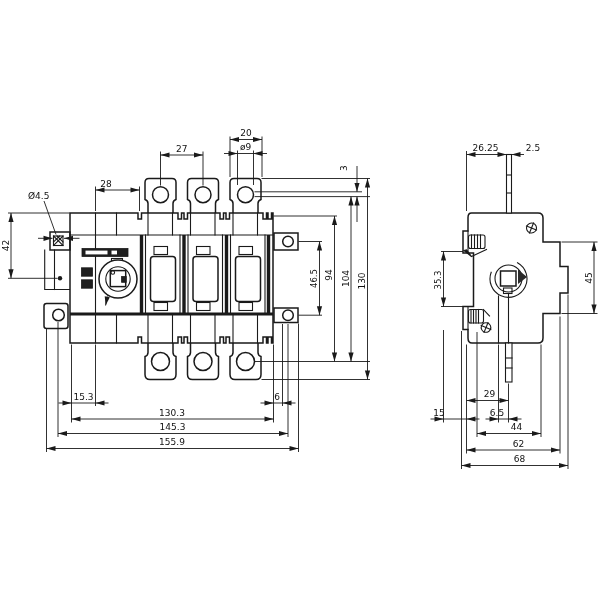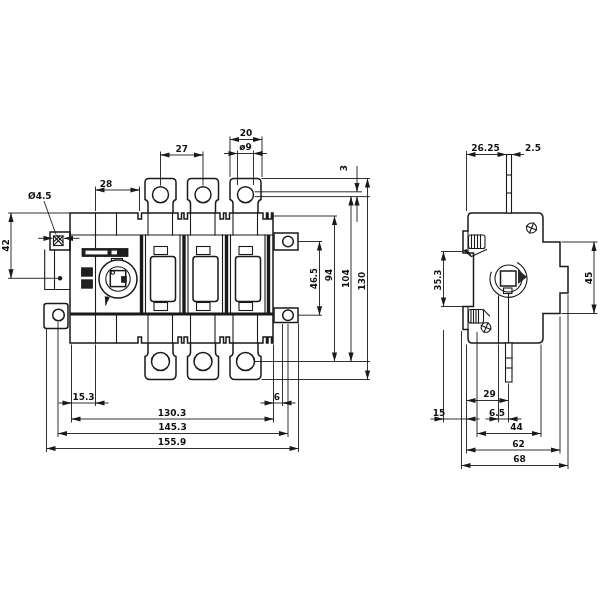--- a/index.html
+++ b/index.html
@@ -1,16 +1,16 @@
 <!DOCTYPE html>
 <html><head>
 <meta charset="utf-8">
 <style>
   html,body{margin:0;padding:0;background:#fff;}
-  .canvas{width:600px;height:600px;background:#ffffff;position:relative;overflow:hidden;font-weight:bold;}
+  .canvas{width:600px;height:600px;background:#ffffff;position:relative;overflow:hidden;}
   svg{display:block;}
   .ln{stroke:#1a1a1a;stroke-width:1.1;fill:none;stroke-linecap:square;stroke-linejoin:miter;}
   .lnm{stroke:#1a1a1a;stroke-width:1.5;fill:none;}
   .bar{stroke:#1a1a1a;stroke-width:3.4;fill:none;}
   .thick{stroke:#1a1a1a;stroke-width:2.8;fill:none;}
   .dim,.ext{stroke:#1a1a1a;stroke-width:0.9;fill:none;}
   .fw{fill:#ffffff;}
   .fd{fill:#1f1f1f;stroke:#1a1a1a;stroke-width:0.8;}
   text{font-family:"DejaVu Sans","Liberation Sans",sans-serif;font-size:9px;fill:#111;}
   .sm{font-size:8.5px;}

